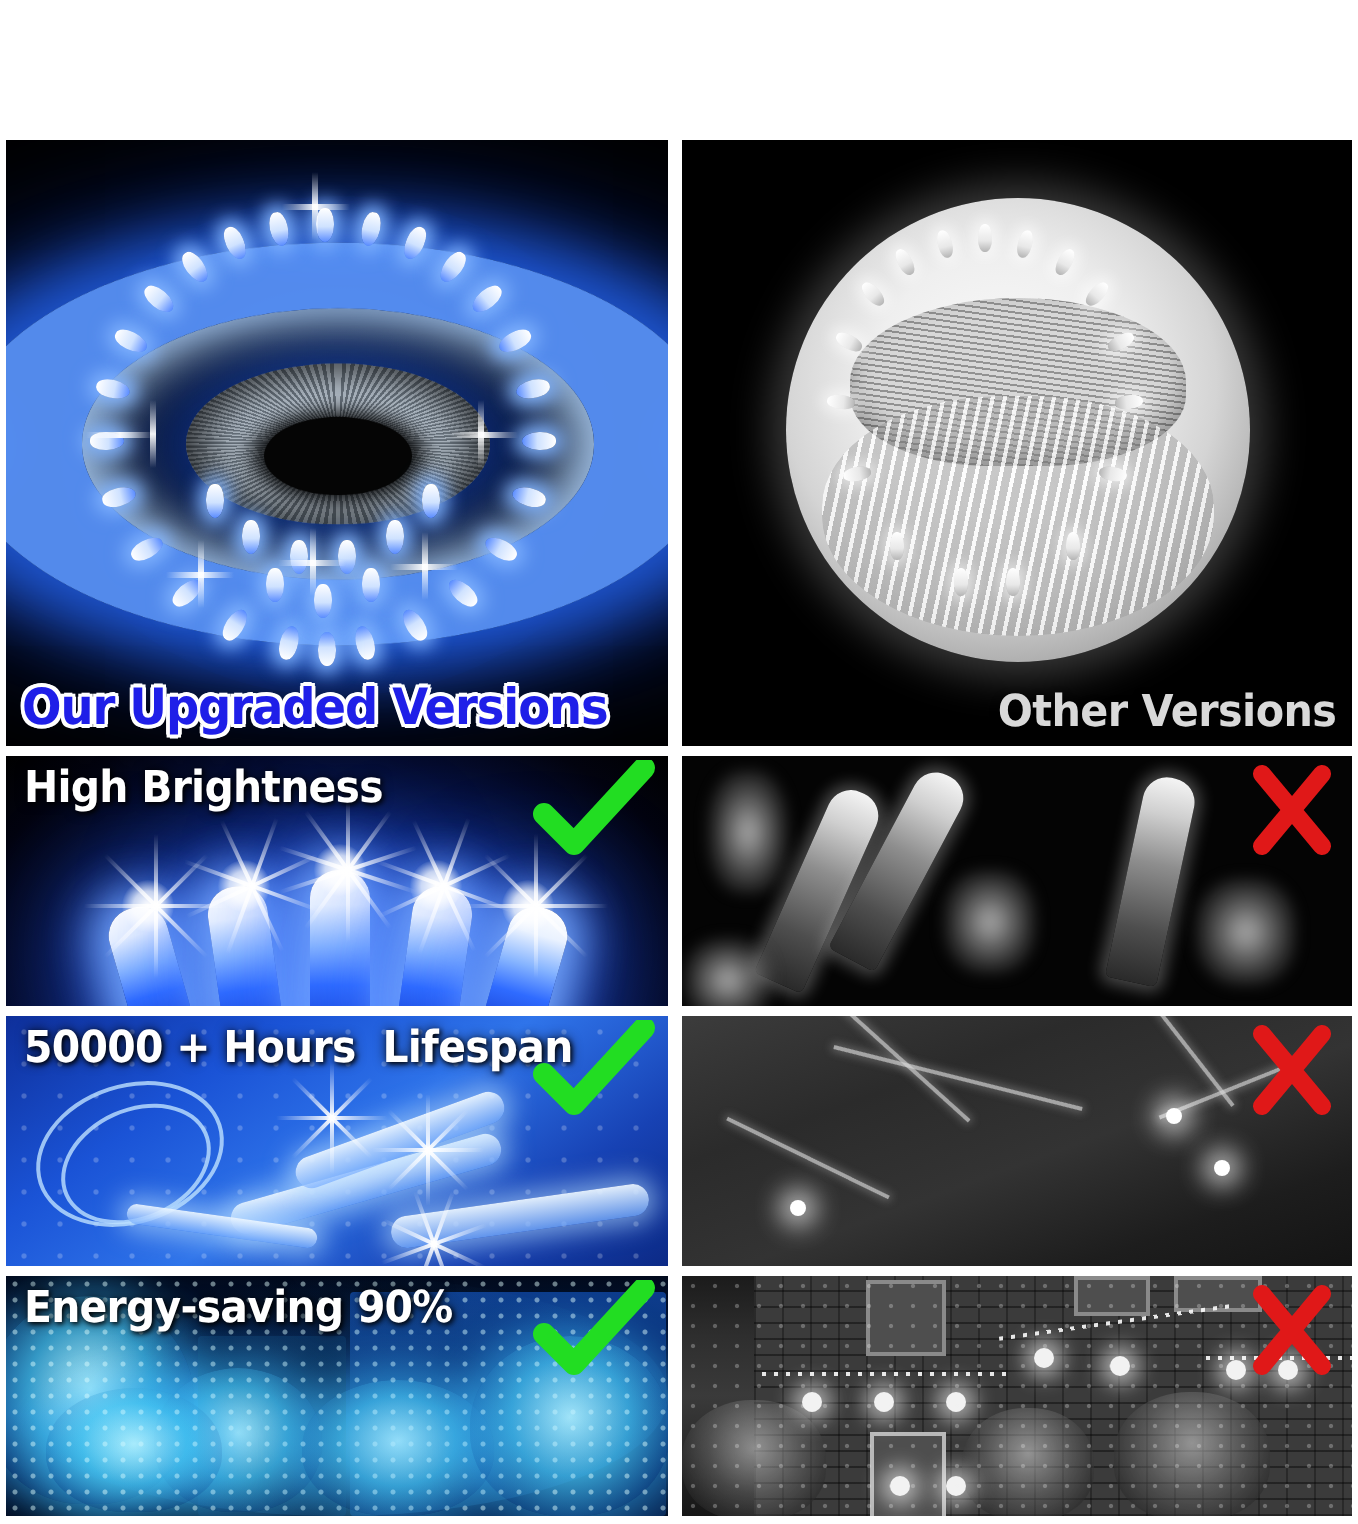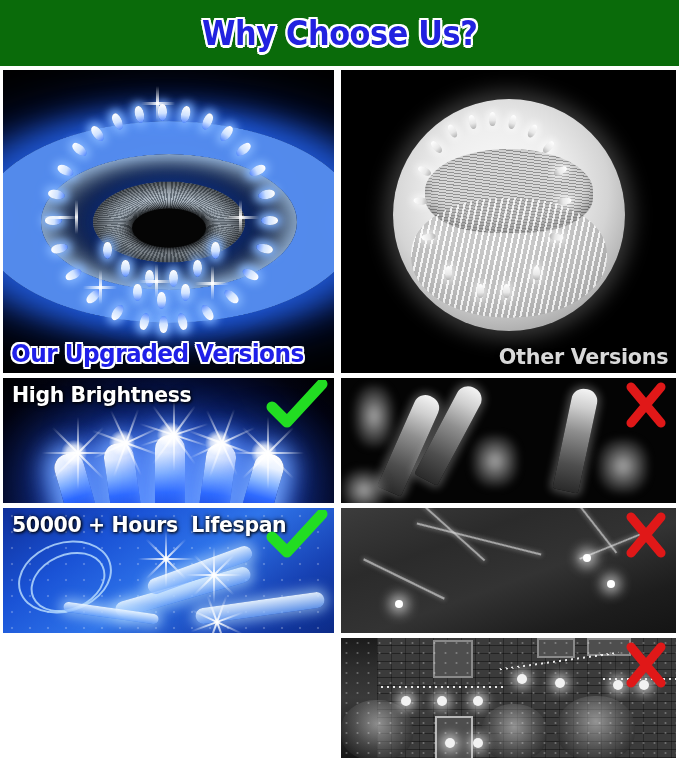--- a/index.html
+++ b/index.html
@@ -166,23 +166,20 @@
         background:repeating-linear-gradient(90deg,rgba(250,250,250,.9) 0px,rgba(250,250,250,.9) 2px,transparent 2px,transparent 6px);}
   .gs-speck{position:absolute;inset:0;
         background-image:radial-gradient(circle,rgba(240,240,240,.7) .8px,transparent 1.3px);
         background-size:11px 10px;opacity:.4;}
 </style>
 </head>
 <body>
 
 <div class="page">
 
-  <div class="header">
-    <div class="header-title">Why Choose Us?</div>
-  </div>
 
   <div class="grid">
 
     <div class="cell left row1">
       <div class="coil-scene">
         <div class="glow-blob" style="left:18px;top:28px;width:296px;height:250px;background:radial-gradient(ellipse,rgba(40,110,255,.42) 0%,rgba(15,50,160,.2) 48%,transparent 78%);"></div>
         <div class="coil"></div>
         <div class="coil-inner"></div>
         <div class="coil-hole"></div>
         <div class="bulbs">
@@ -372,20 +369,37 @@
         <div class="gw-line" style="left:236px;top:36px;width:74px;transform:rotate(-22deg);"></div>
         <div class="gw-led" style="left:54px;top:92px;"></div>
         <div class="gw-led" style="left:242px;top:46px;"></div>
         <div class="gw-led" style="left:266px;top:72px;"></div>
       </div>
       <svg class="mark cross" viewBox="0 0 44 46">
         <path d="M7 5 L37 41 M37 5 L7 41" stroke="#e01818" stroke-width="9" stroke-linecap="round"></path>
       </svg>
     </div>
 
+    <div class="cell left row4">
+      <div class="hs-scene">
+        <div class="hs-house" style="left:172px;top:8px;width:158px;height:112px;background:linear-gradient(180deg,#0d3c8c,#072452);"></div>
+        <div class="hs-house" style="left:96px;top:30px;width:74px;height:90px;background:linear-gradient(180deg,#07254f,#031533);"></div>
+        <div class="hs-tree" style="left:-10px;top:10px;width:104px;height:104px;"></div>
+        <div class="hs-tree" style="left:74px;top:46px;width:84px;height:72px;"></div>
+        <div class="hs-tree" style="left:148px;top:52px;width:96px;height:68px;"></div>
+        <div class="hs-tree" style="left:232px;top:30px;width:100px;height:90px;"></div>
+        <div class="hs-tree" style="left:20px;top:56px;width:88px;height:62px;"></div>
+        <div class="hs-speck"></div>
+        <div class="glow-blob" style="left:0;top:0;width:331px;height:120px;background:radial-gradient(ellipse at 60% 70%,rgba(60,180,255,.26) 0%,transparent 72%);"></div>
+      </div>
+      <div class="lbl lbl-white lbl-feat">Energy-saving 90%</div>
+      <svg class="mark check" viewBox="0 0 62 50">
+        <path d="M6 27 L21 42 L56 4" fill="none" stroke="#22dd22" stroke-width="11" stroke-linecap="round" stroke-linejoin="round"></path>
+      </svg>
+    </div>
 
     <div class="cell right row4">
       <div class="gs-scene">
         <div class="gs-brick" style="left:36px;top:0;width:300px;height:120px;"></div>
         <div class="gs-win" style="left:92px;top:2px;width:36px;height:34px;"></div>
         <div class="gs-win" style="left:196px;top:0;width:34px;height:16px;"></div>
         <div class="gs-win" style="left:246px;top:0;width:40px;height:14px;"></div>
         <div class="gs-win" style="left:94px;top:78px;width:34px;height:40px;border-color:#b8b8b8;"></div>
         <div class="gs-icicle" style="left:40px;top:48px;width:122px;"></div>
         <div class="gs-icicle" style="left:158px;top:22px;width:120px;transform:rotate(-8deg);"></div>

